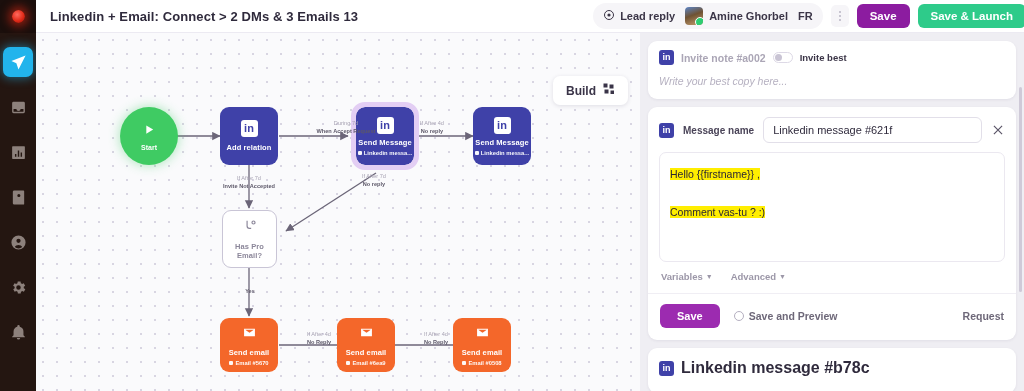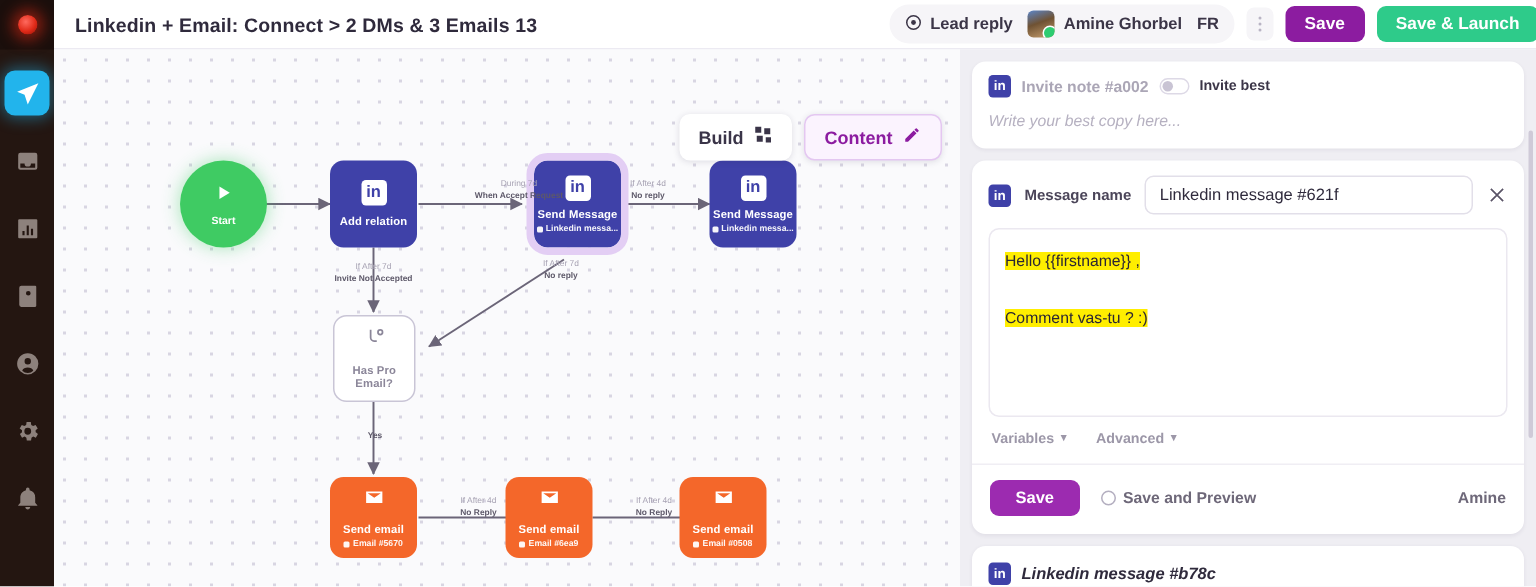--- a/index.html
+++ b/index.html
@@ -173,21 +173,21 @@
   .msg-input {
     flex: 1; border: 1px solid #e2dfe9; border-radius: 6px; background: #fff;
     padding: 6px 9px; font-size: 11px; color: #2f2a3c;
     font-family: "Liberation Sans", sans-serif; outline: none;
   }
   .close-x { width: 14px; height: 14px; color: #5a5467; flex: 0 0 auto; }
   .close-x svg { width: 14px; height: 14px; display: block; }
 
   .editor {
     margin: 0 11px; border: 1px solid #ebe8f0; border-radius: 7px;
-    height: 126px; padding: 11px 10px; position: relative; background: #fff;
+    height: 110px; padding: 11px 10px; position: relative; background: #fff;
   }
   .hl { background: #ffee00; font-size: 10.5px; color: #2b2633; line-height: 1.45; }
   .ed-line2 { margin-top: 20px; }
   .editor-foot {
     display: flex; gap: 18px; padding: 9px 13px 11px 13px;
     font-size: 9.5px; color: #9c97a8; font-weight: bold;
   }
   .editor-foot span { display: inline-flex; align-items: center; gap: 3px; }
   .caret { font-size: 7px; }
 
@@ -196,21 +196,21 @@
     padding: 10px 12px 12px 12px; border-top: 1px solid #f0eef4;
   }
   .btn-save-sm { background: #9c2bb0; color: #fff; border: none; border-radius: 6px;
     padding: 6px 17px; font-size: 11px; font-weight: bold; cursor: pointer;
     font-family: "Liberation Sans", sans-serif; }
   .save-preview { display: flex; align-items: center; gap: 5px; font-size: 10.5px; color: #6e6879; font-weight: bold; }
   .eye { width: 10px; height: 10px; border-radius: 50%; border: 1.3px solid #b4afc0; }
   .cancel { margin-left: auto; font-size: 10.5px; color: #6e6879; font-weight: bold; }
 
   .next-card { margin-top: 8px; padding: 11px 11px 16px 11px; }
-  .next-lbl { font-size: 11px; font-weight: bold; color: #2f2a3c; font-style: italic; }
+  .next-lbl { font-size: 16px; font-weight: bold; color: #2f2a3c; }
 
   .scrollbar {
     position: absolute; right: 2px; top: 54px; width: 3px; height: 205px;
     background: #cfcad8; border-radius: 2px;
   }
 </style>
 </head>
 <body>
 
 <div class="app">
@@ -340,28 +340,20 @@
         <span>Build</span>
         <span>
           <svg viewBox="0 0 24 24" fill="#3a3448">
               <rect x="1" y="1" width="8" height="8"></rect>
               <rect x="13" y="3" width="8" height="8"></rect>
               <rect x="3" y="13" width="8" height="8"></rect>
               <rect x="15" y="15" width="7" height="7"></rect>
             </svg>
         </span>
       </div>
-      <div class="mode-btn sel">
-        <span>Content</span>
-        <span>
-          <svg viewBox="0 0 24 24" fill="#8c1ca0">
-              <path d="M3 17.3V21h3.7L18 9.7 14.3 6 3 17.3zM20.7 7a1 1 0 000-1.4l-2.3-2.3a1 1 0 00-1.4 0L15.2 5.1 18.9 8.8 20.7 7z"></path>
-            </svg>
-        </span>
-      </div>
     </div>
 
     <div class="node node-start" style="left:84px; top:74px;">
       <span class="node-ic">
         <svg width="11" height="11" viewBox="0 0 24 24" fill="#fff">
             <path d="M5 3l15 9-15 9z"></path>
           </svg>
       </span>
       <span class="start-txt">Start</span>
     </div>
@@ -518,21 +510,21 @@
           <i class="caret">▼</i>
         </span>
       </div>
 
       <div class="act-bar">
         <button class="btn-save-sm">Save</button>
         <span class="save-preview">
           <i class="eye"></i>
           <b>Save and Preview</b>
         </span>
-        <span class="cancel">Amine</span>
+        <span class="cancel">Request</span>
       </div>
     </div>
 
     <div class="card next-card">
       <div class="row">
         <span class="li-badge">in</span>
         <span class="next-lbl">Linkedin message #b78c</span>
       </div>
     </div>
 

